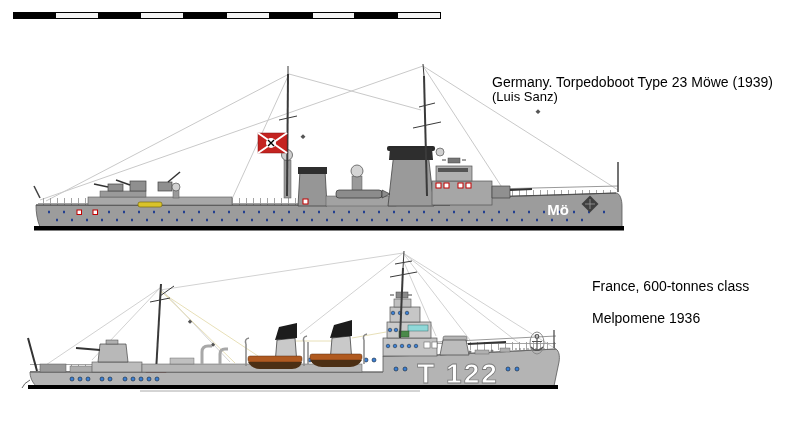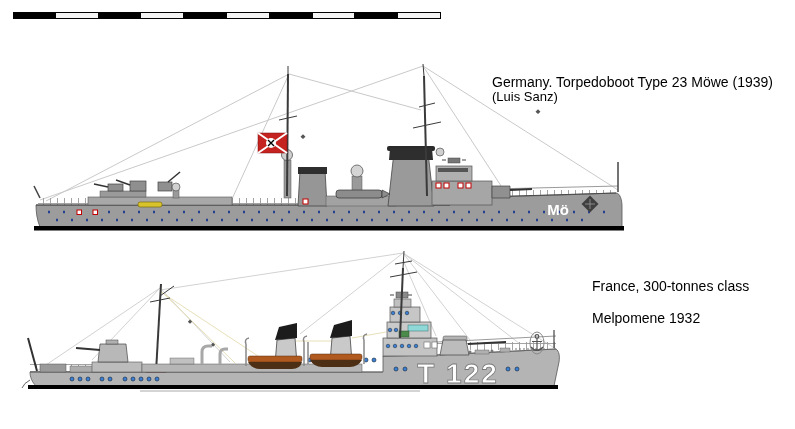--- a/index.html
+++ b/index.html
@@ -344,15 +344,15 @@
 
   <text x="458" y="383" text-anchor="middle" font-family="Liberation Sans, sans-serif" font-size="28" font-weight="bold" letter-spacing="2" fill="#ffffff" stroke="#777" stroke-width="0.8">T 122</text>
 </svg>
 
 <div id="caption-german" class="caption">
   <div class="title">Germany. Torpedoboot Type 23 Möwe (1939)</div>
   <div class="credit">(Luis Sanz)</div>
 </div>
 
 <div id="caption-french" class="caption">
-  <div class="title">France, 300-tonnes class</div>
-  <div class="title">Melpomene 1932</div>
+  <div class="title">France, 600-tonnes class</div>
+  <div class="title">Melpomene 1936</div>
 </div>
 
 </body></html>

